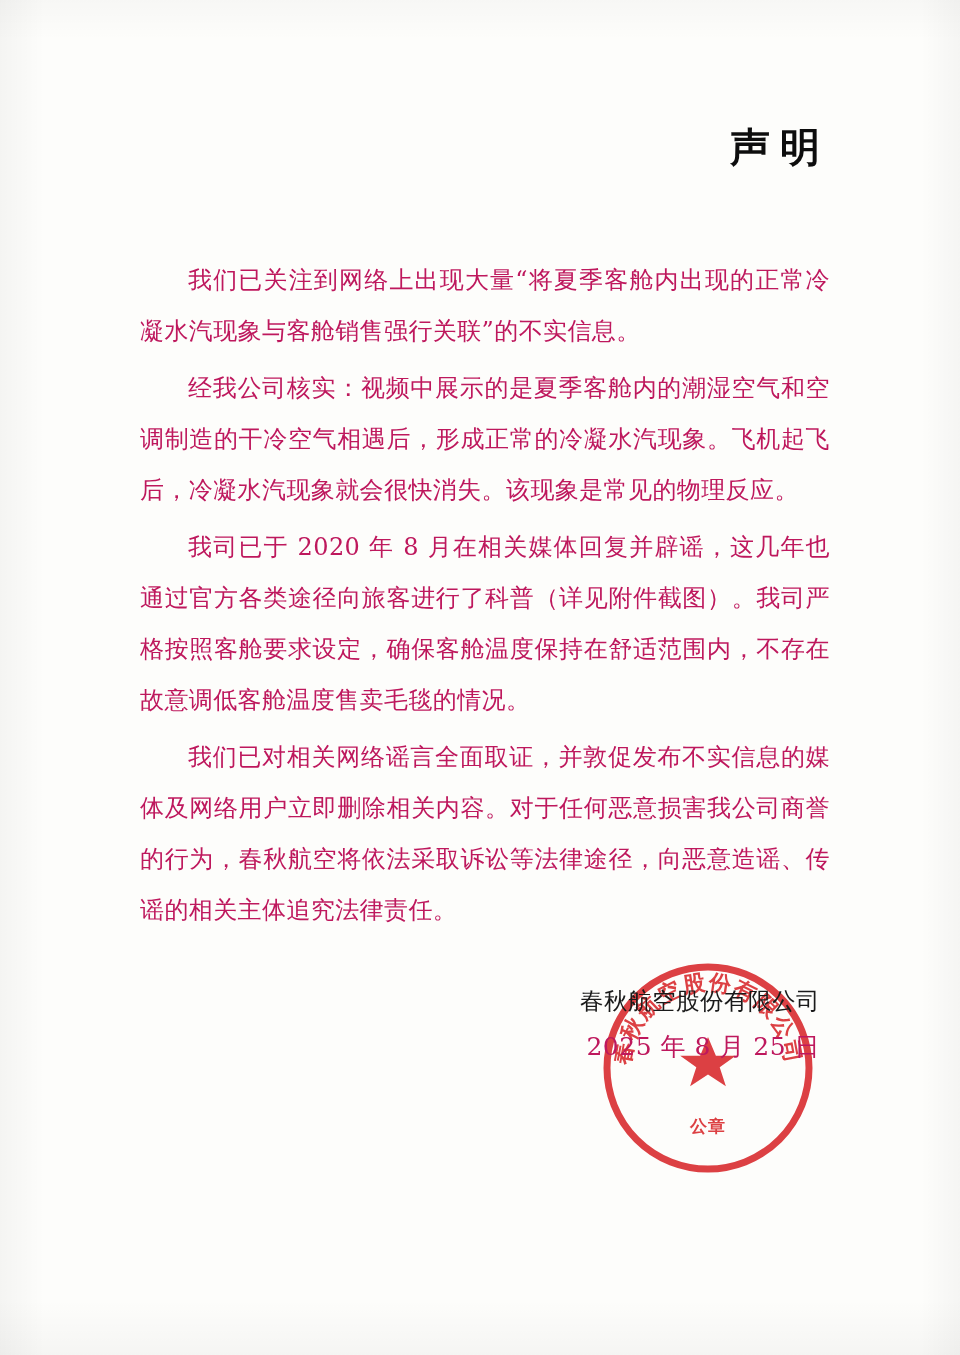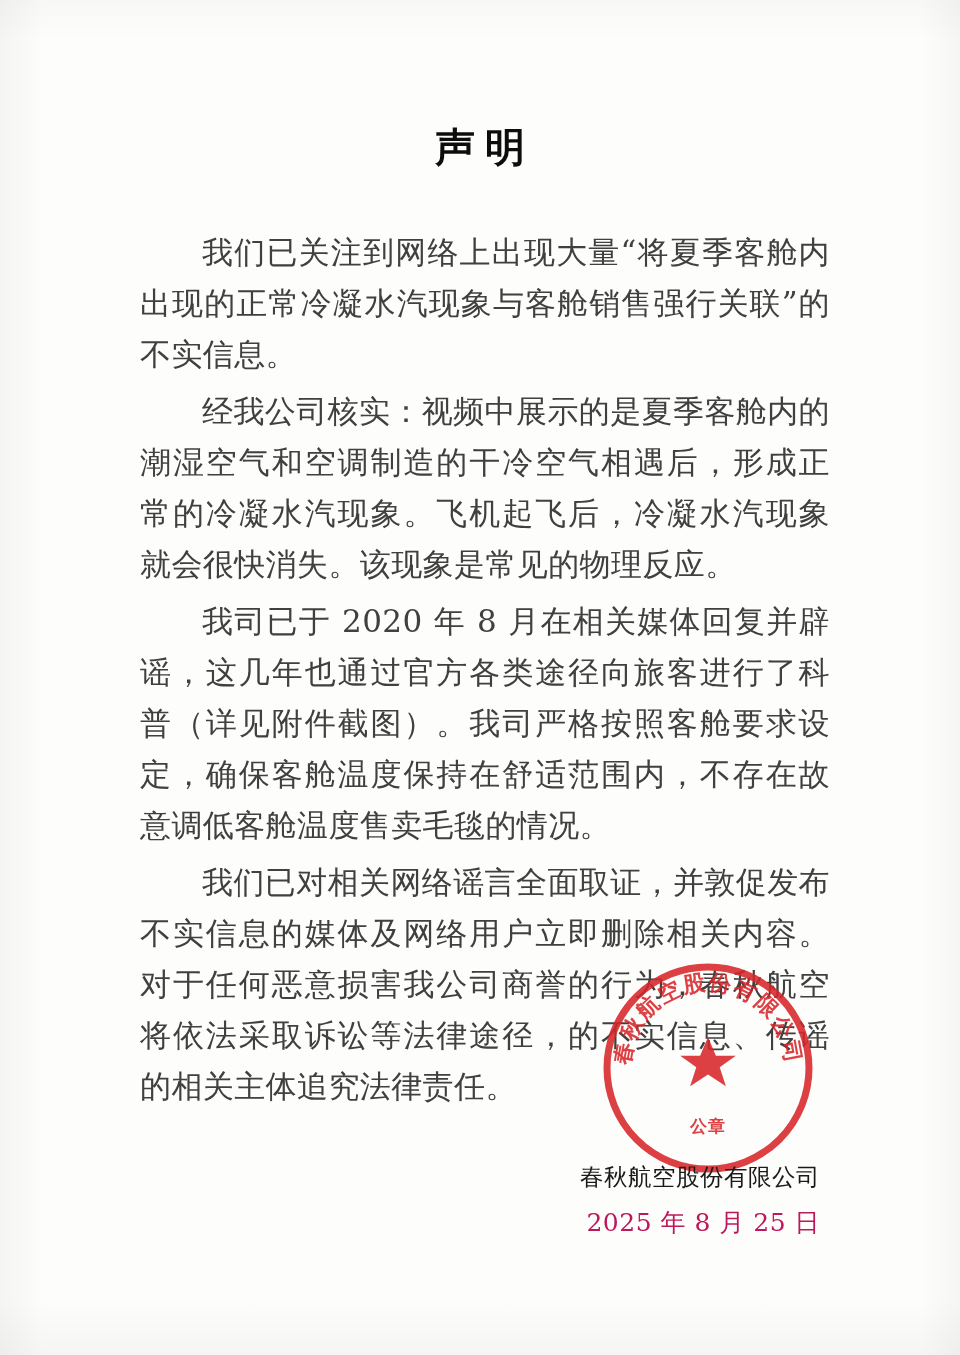--- a/index.html
+++ b/index.html
@@ -35,38 +35,38 @@
   }
 
   .doc {
     position: absolute;
     left: 140px;
     top: 0;
     width: 690px;
   }
 
   .doc-title {
-    text-align: center;
+    text-align: right;
     font-size: 40px;
     font-weight: 700;
     letter-spacing: 10px;
     margin-top: 120px;
-    margin-bottom: 52px;
+    margin-bottom: 80px;
     color: #0d0d0d;
     font-family: "DejaVu Serif", "Liberation Serif", serif;
   }
 
   .para {
-    font-size: 31px;
+    font-size: 24px;
     line-height: 51px;
     text-indent: 2em;
     text-align: justify;
     text-justify: inter-ideograph;
     margin: 0 0 6px 0;
-    color: #404040;
+    color: #be185d;
     letter-spacing: 0.4px;
   }
 
   .signature-block {
     margin-top: 42px;
     text-align: right;
     padding-right: 10px;
     position: relative;
     z-index: 3;
   }
@@ -116,21 +116,21 @@
 <div class="page">
   <div class="paper-tint"></div>
 
   <div class="doc">
 
     <div class="doc-title">声明</div>
 
     <p class="para">我们已关注到网络上出现大量“将夏季客舱内出现的正常冷凝水汽现象与客舱销售强行关联”的不实信息。</p>
     <p class="para">经我公司核实：视频中展示的是夏季客舱内的潮湿空气和空调制造的干冷空气相遇后，形成正常的冷凝水汽现象。飞机起飞后，冷凝水汽现象就会很快消失。该现象是常见的物理反应。</p>
     <p class="para">我司已于 2020 年 8 月在相关媒体回复并辟谣，这几年也通过官方各类途径向旅客进行了科普（详见附件截图）。我司严格按照客舱要求设定，确保客舱温度保持在舒适范围内，不存在故意调低客舱温度售卖毛毯的情况。</p>
-    <p class="para">我们已对相关网络谣言全面取证，并敦促发布不实信息的媒体及网络用户立即删除相关内容。对于任何恶意损害我公司商誉的行为，春秋航空将依法采取诉讼等法律途径，的不实信息、传谣的相关主体追究法律责任。</p>
+    <p class="para">我们已对相关网络谣言全面取证，并敦促发布不实信息的媒体及网络用户立即删除相关内容。对于任何恶意损害我公司商誉的行为，春秋航空将依法采取诉讼等法律途径，向恶意造谣、传谣的相关主体追究法律责任。</p>
 
     <div class="signature-block">
       <div class="sign-company">春秋航空股份有限公司</div>
       <div class="sign-date">2025 年 8 月 25 日</div>
     </div>
 
   </div>
 
   <div class="seal">
     <svg width="216" height="216" viewBox="0 0 216 216" xmlns="http://www.w3.org/2000/svg">

